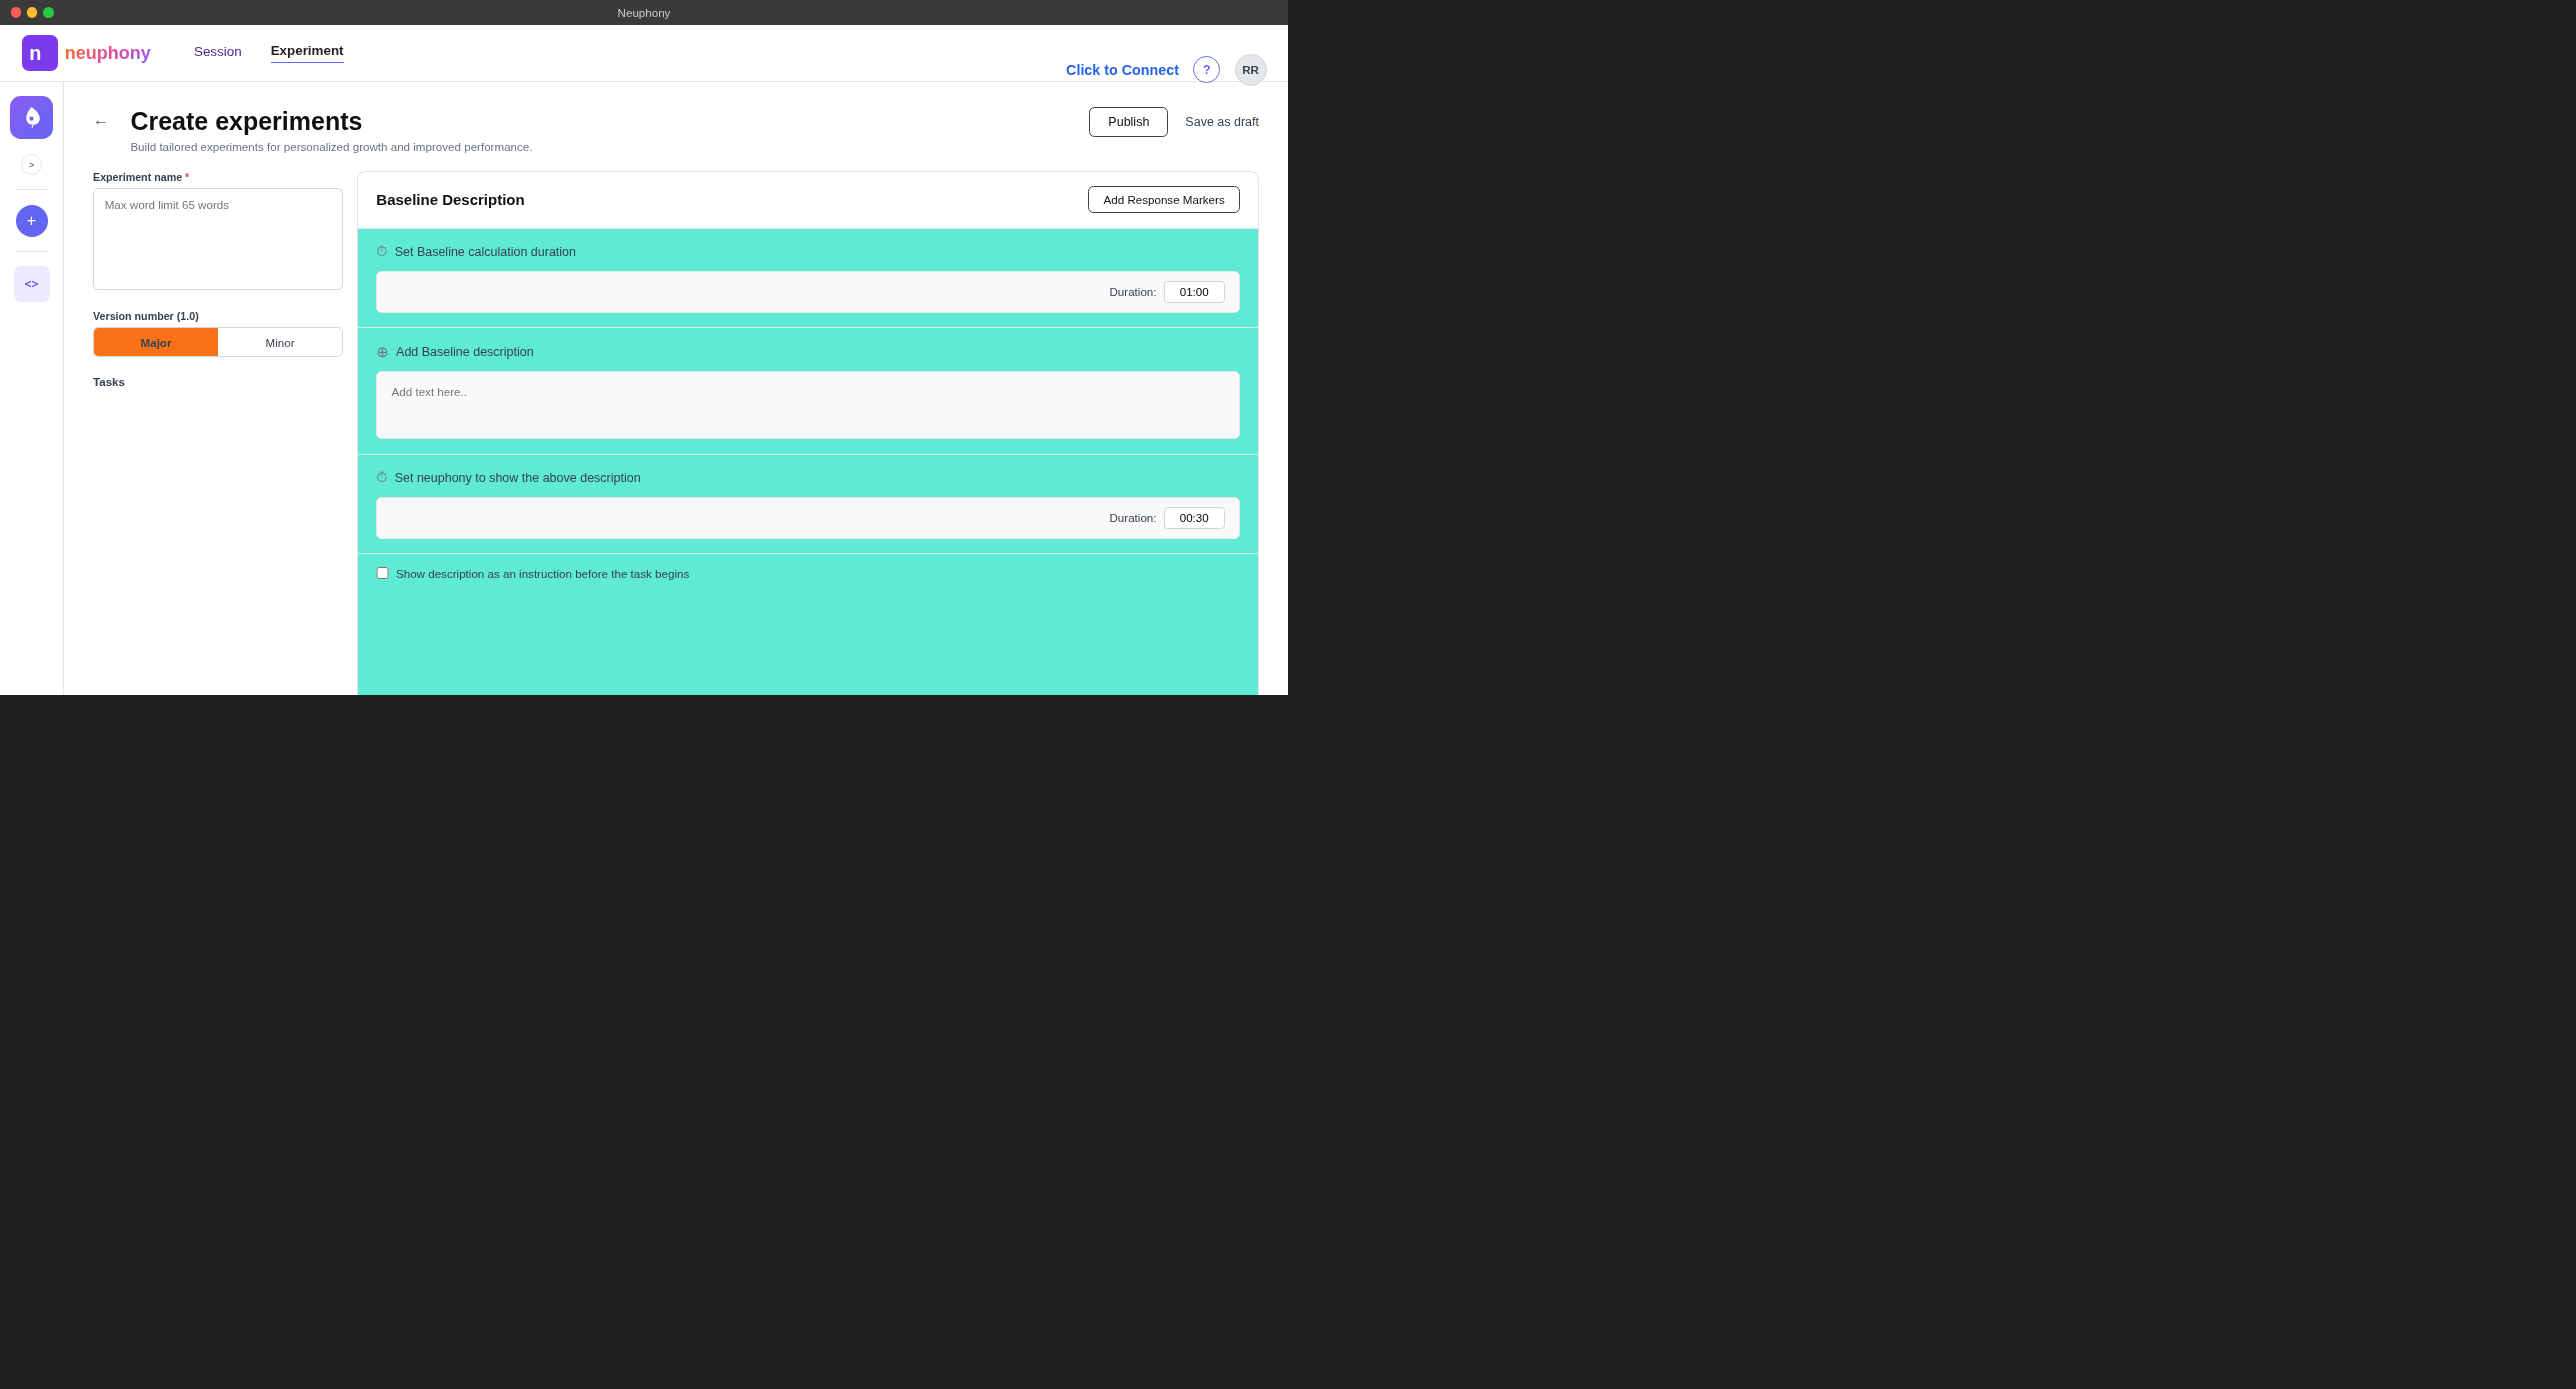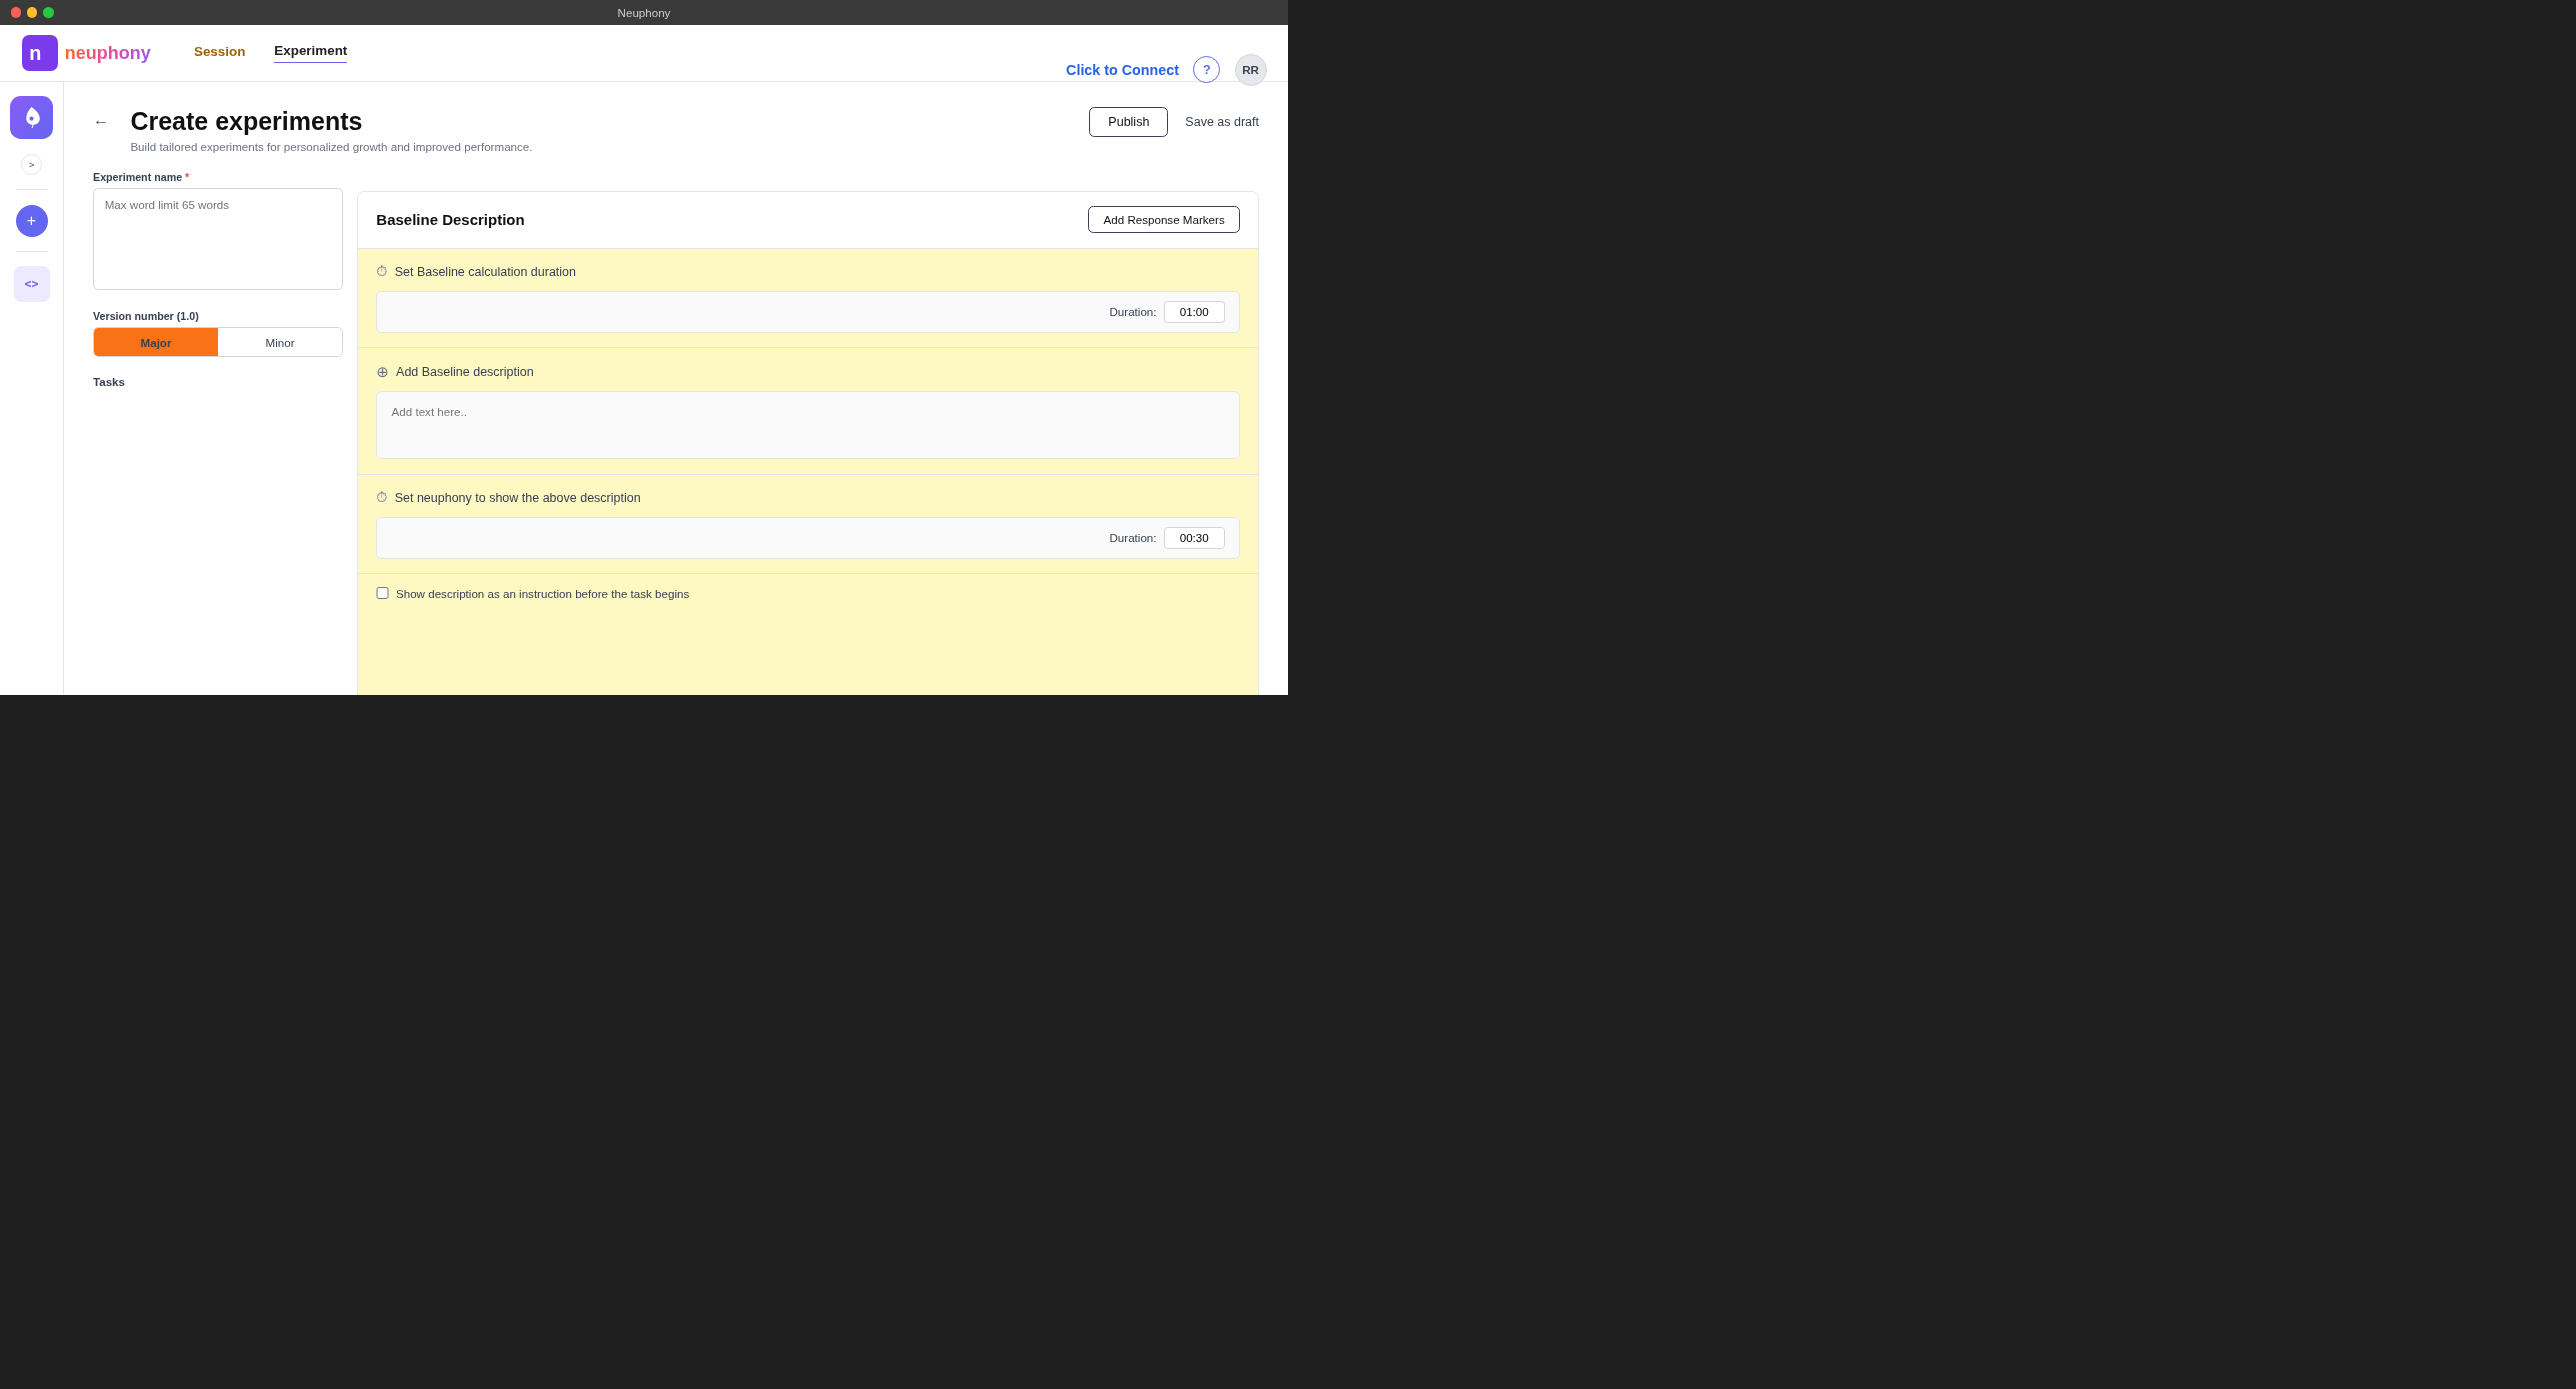--- a/index.html
+++ b/index.html
@@ -78,25 +78,24 @@
       -webkit-text-fill-color: transparent;
       background-clip: text;
     }
     .nav-items {
       display: flex;
       gap: 29px;
       align-items: center;
     }
     .nav-item {
       font-size: 13.4px;
-      color: #a16207;
+      color: #4c1d95;
       cursor: pointer;
       padding-bottom: 3.6px;
       text-decoration: none;
-      font-weight: bold;
     }
     .nav-item.active {
       color: #222;
       font-weight: 600;
       border-bottom: 1.8px solid #6366f1;
     }
     .nav-right {
       margin-left: auto;
       display: flex;
       align-items: center;
@@ -340,22 +339,21 @@
       font-weight: 600;
       color: #374151;
     }
 
     
     .right-panel {
       flex: 1;
       border: 0.9px solid #e5e5e5;
       border-radius: 7.2px;
       overflow: hidden;
-      background: #fef9c3;
-      margin-top: 20px;
+      background: #5eead4;
     }
     .right-panel-header {
       display: flex;
       align-items: center;
       justify-content: space-between;
       padding: 14.3px 18px;
       border-bottom: 0.9px solid #e5e5e5;
       background: #fff;
     }
     .baseline-title {

